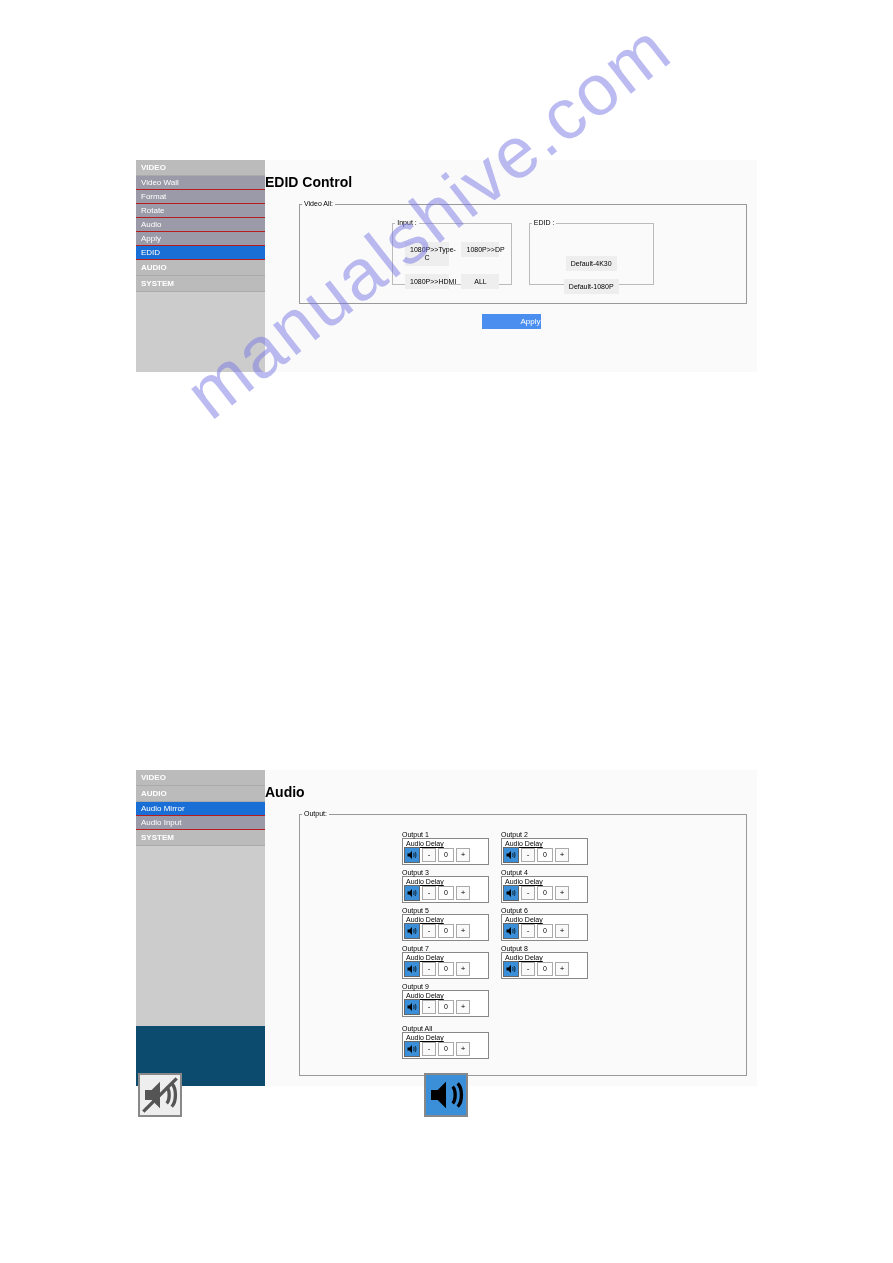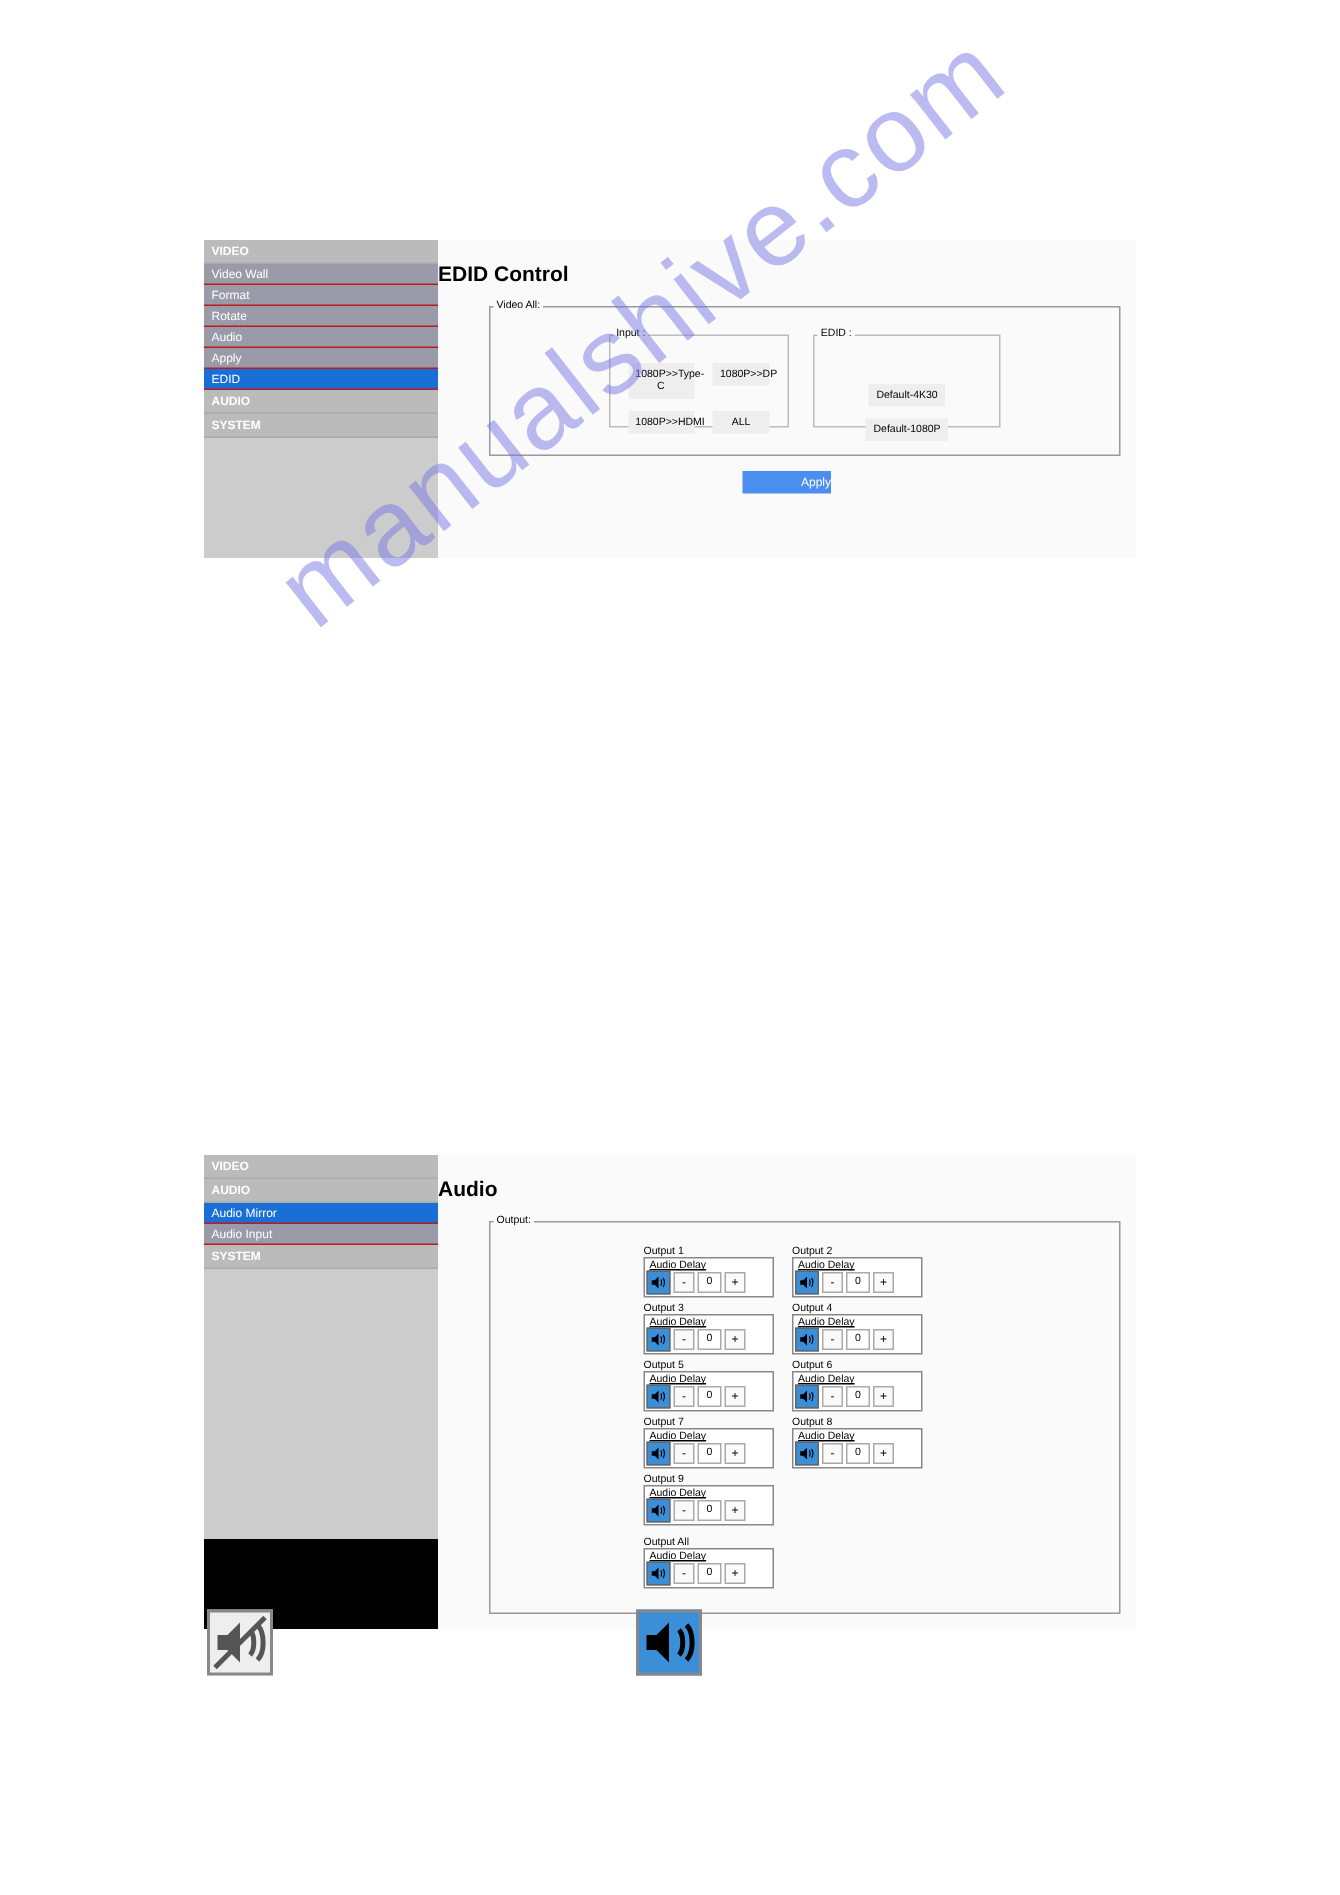--- a/index.html
+++ b/index.html
@@ -1,19 +1,19 @@
 <!DOCTYPE html>
 <html><head>
 <meta charset="utf-8">
 <style>
 *{box-sizing:border-box;margin:0;padding:0;font-family:Arial,sans-serif}
 body{background:#fff;width:893px;position:relative}
 .page{width:893px;padding:160px 136px 100px 136px}
 .app{width:621px;position:relative;background:#fafafa;display:flex;margin-bottom:8px}
-.sidebar{width:156px;background:#000000}
+.sidebar{width:129px;background:#0c4a6e}
 .sh{background:#bbb;color:#fff;font-size:8px;font-weight:bold;padding:3px 5px;border-bottom:1px solid #aaa}
 .si{background:#9a9aa8;color:#fff;font-size:8px;padding:2px 5px;border-bottom:1px solid #b91c1c}
 .si.active{background:#1a6fd6}
 .content{flex:1;background:#fafafa;min-height:195px}
 .title{font-size:14px;font-weight:bold;padding:14px 0}
 .fieldset{position:relative;border:1px solid #999;margin:0 10px 10px 34px;padding:12px}
 .fieldset .legend{position:absolute;top:-5px;left:2px;font-size:7px;background:#fafafa;padding:0 2px}
 .group{display:inline-block;vertical-align:top;position:relative;border:1px solid #bbb;margin:6px;padding:14px 6px 6px 6px}
 .group .glegend{position:absolute;top:-5px;left:2px;font-size:7px;background:#fafafa;padding:0 2px}
 .btn{display:inline-block;background:#eee;font-size:7px;padding:4px 5px;margin:4px;text-align:center;vertical-align:top}

